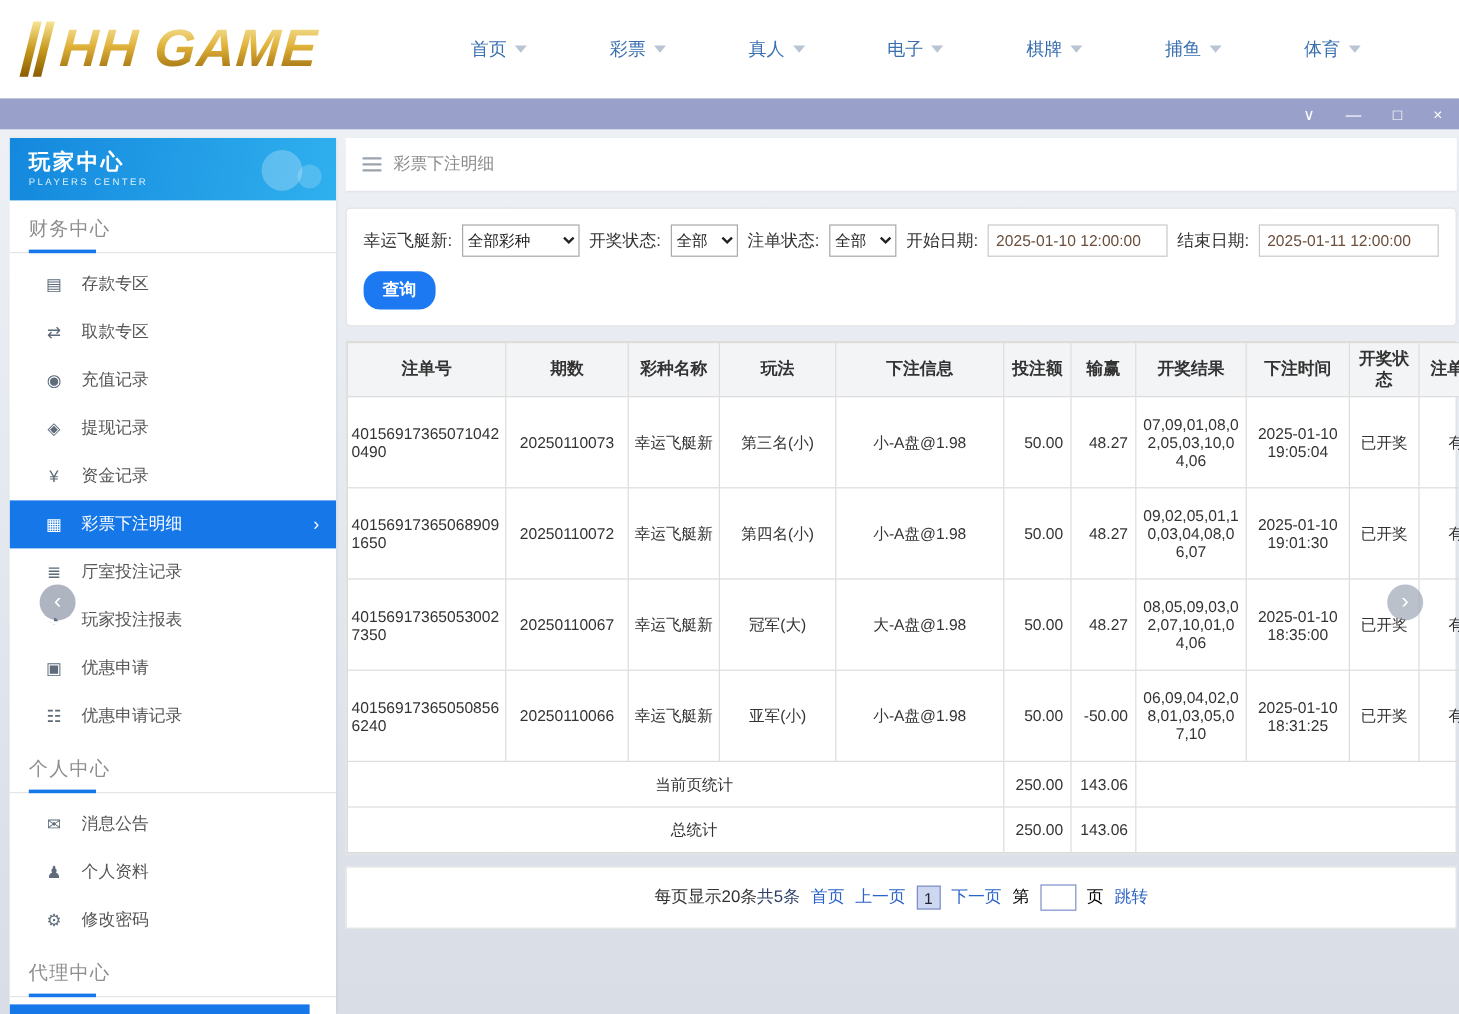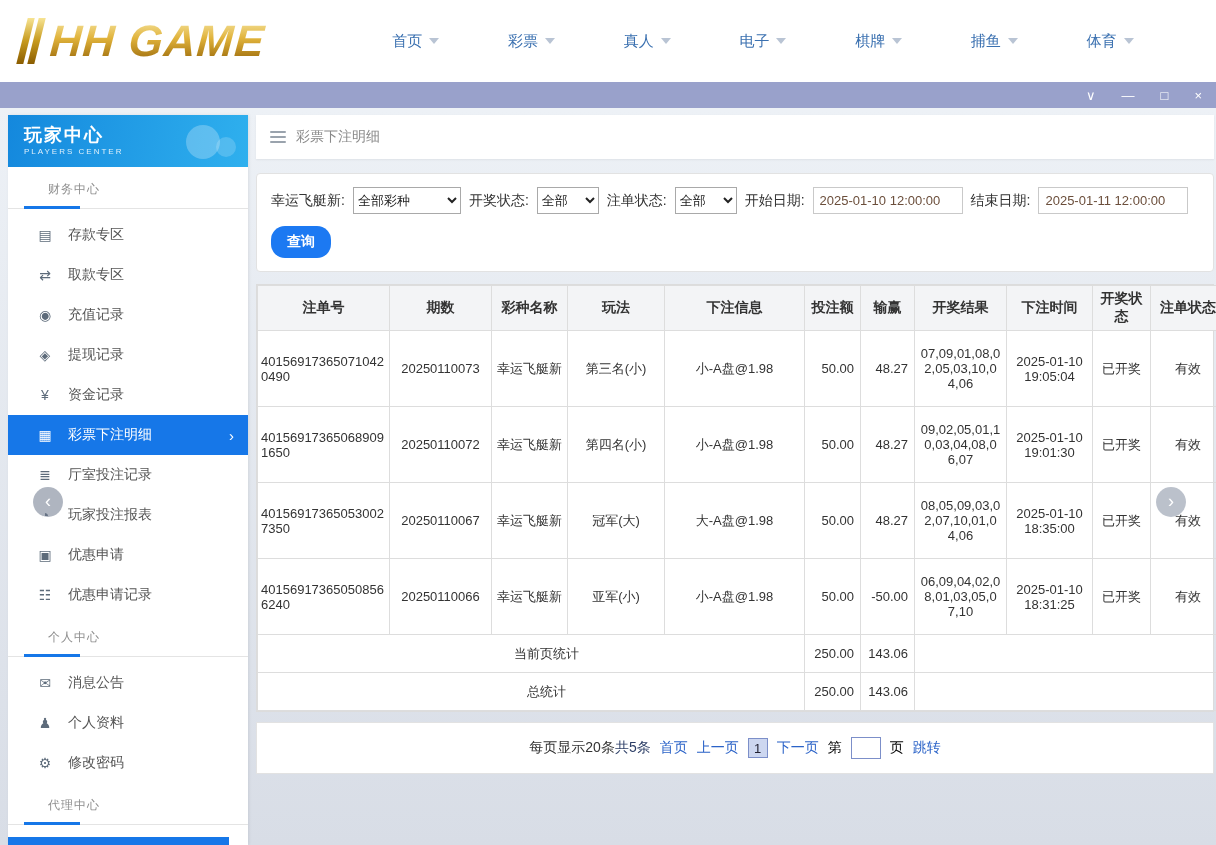--- a/index.html
+++ b/index.html
@@ -25,32 +25,32 @@
   
   .titlebar { height:26px; background:#99a1cb; display:flex; align-items:center; justify-content:flex-end;
       gap:26px; padding-right:14px; }
   .tb-btn { color:#fff; font-size:13px; line-height:1; cursor:pointer; }
 
   
   .workspace { height:737px; background:linear-gradient(180deg,#edf1f6,#d8dde6); display:flex;
       padding:7px 2px 0 8px; }
 
   
-  .sidebar { width:240px; background:#fff; height:100%; box-shadow:1px 0 3px rgba(0,0,0,.08);
+  .sidebar { width:272px; background:#fff; height:100%; box-shadow:1px 0 3px rgba(0,0,0,.08);
       display:flex; flex-direction:column; overflow:hidden; }
   .banner { height:52px; background:linear-gradient(100deg,#1488dd,#2fb0ee); color:#fff;
       padding:8px 0 0 16px; position:relative; overflow:hidden; flex:0 0 auto; }
   .banner-title { font-size:18px; font-weight:bold; letter-spacing:2px; }
   .banner-sub { font-size:8px; letter-spacing:2px; opacity:.85; }
   .banner-deco { position:absolute; right:10px; top:6px; width:60px; height:40px; }
   .banner-deco::before { content:""; position:absolute; right:18px; top:4px; width:34px; height:34px;
       border-radius:50%; background:rgba(255,255,255,.25); }
   .banner-deco::after { content:""; position:absolute; right:2px; top:16px; width:20px; height:20px;
       border-radius:50%; background:rgba(255,255,255,.18); }
-  .sec-title { font-size:12px; color:#8e8e8e; padding:14px 0 8px 16px; letter-spacing:1px;margin-left:24px; }
+  .sec-title { font-size:16px; color:#8e8e8e; padding:14px 0 8px 16px; letter-spacing:1px; }
   .sec-underline { border-bottom:1px solid #e4e4e4; margin:0 0 6px 0; position:relative; height:3px; }
   .sec-underline span { position:absolute; left:16px; bottom:-1px; width:56px; height:3px; background:#1677e8; }
   .menu-item { height:40px; display:flex; align-items:center; padding-left:28px; gap:14px;
       color:#555; font-size:14px; cursor:pointer; position:relative; flex:0 0 auto; }
   .menu-item .mi-icon { width:18px; text-align:center; color:#5d6b7a; font-size:14px; }
   .menu-item.active { background:#1677e8; color:#fff; }
   .menu-item.active .mi-icon { color:#fff; }
   .menu-item.active .mi-arrow { position:absolute; right:14px; color:#fff; font-size:15px; }
   .sidebar-strip { margin-top:auto; height:8px; background:#1677e8; width:92%; flex:0 0 auto; }
 

